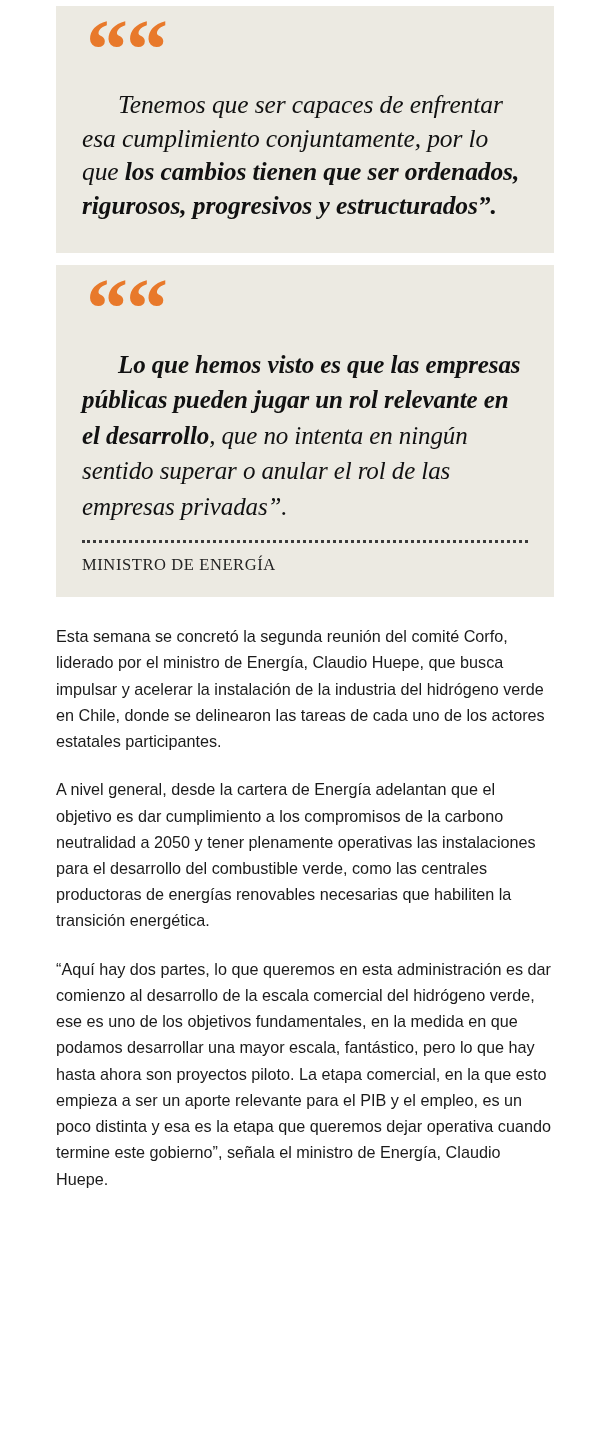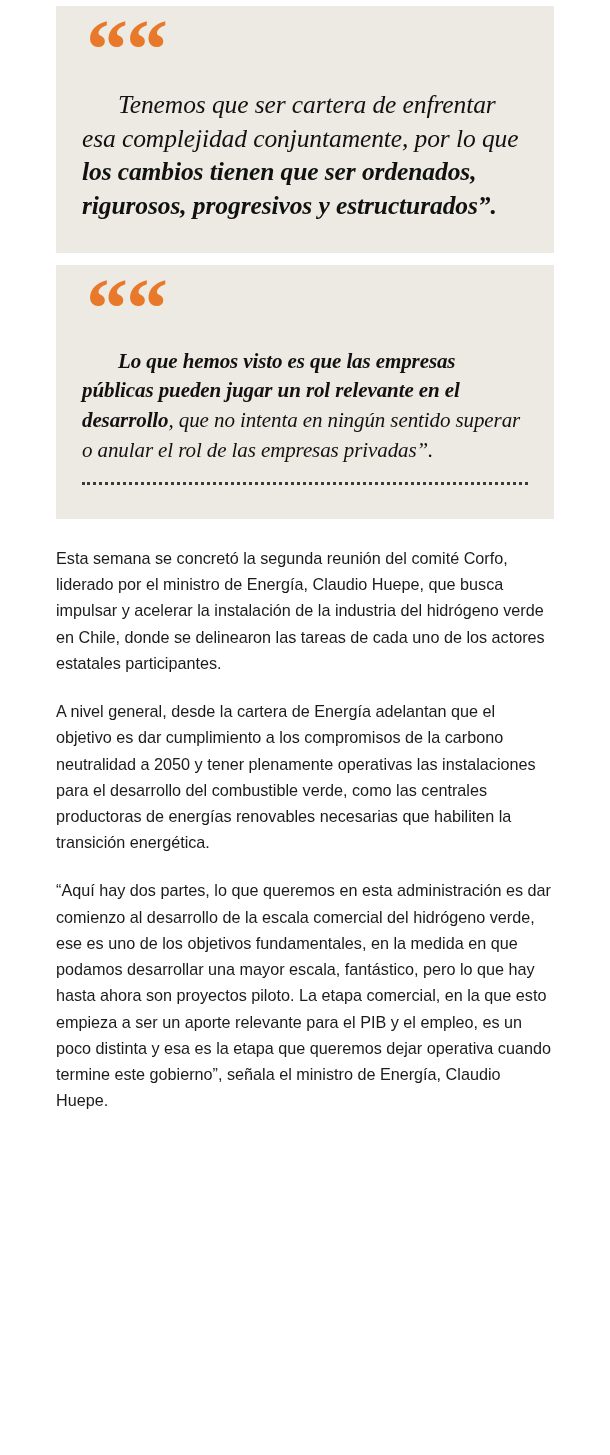--- a/index.html
+++ b/index.html
@@ -54,21 +54,21 @@
     letter-spacing: -0.1px;
   }
   .quote-text .b {
     font-weight: bold;
   }
   .quote-text .indent {
     display: inline-block;
     width: 36px;
   }
   .quote-text.second-q {
-    font-size: 21px;
+    font-size: 25px;
     line-height: 1.42;
   }
   .dotted-rule {
     border: 0;
     border-top: 3px dotted #3a3a3a;
     margin: 16px 0 12px 0;
     height: 0;
   }
   .attrib-name {
     font-family: "Liberation Serif", serif;
@@ -102,27 +102,28 @@
     margin-bottom: 16px;
   }
 </style>
 </head>
 <body>
 
 <div class="page">
 
   <section class="quote-card first">
     <div class="quote-mark">““</div>
-    <p class="quote-text"><span class="indent"></span><span>Tenemos que ser cartera de enfrentar esa complejidad conjuntamente, por lo que </span><span class="b">los cambios tienen que ser ordenados, rigurosos, progresivos y estructurados”.</span></p>
+    <p class="quote-text"><span class="indent"></span><span>Tenemos que ser capaces de enfrentar esa cumplimiento conjuntamente, por lo que </span><span class="b">los cambios tienen que ser ordenados, rigurosos, progresivos y estructurados”.</span></p>
   </section>
 
   <section class="quote-card second">
     <div class="quote-mark">““</div>
     <p class="quote-text second-q"><span class="indent"></span><span class="b">Lo que hemos visto es que las empresas públicas pueden jugar un rol relevante en el desarrollo</span><span>, que no intenta en ningún sentido superar o anular el rol de las empresas privadas”.</span></p>
     <hr class="dotted-rule">
+    <p class="attrib-role">Ministro de Energía</p>
   </section>
 
   <section class="body-copy">
     <p>Esta semana se concretó la segunda reunión del comité Corfo, liderado por el ministro de Energía, Claudio Huepe, que busca impulsar y acelerar la instalación de la industria del hidrógeno verde en Chile, donde se delinearon las tareas de cada uno de los actores estatales participantes.</p>
     <p>A nivel general, desde la cartera de Energía adelantan que el objetivo es dar cumplimiento a los compromisos de la carbono neutralidad a 2050 y tener plenamente operativas las instalaciones para el desarrollo del combustible verde, como las centrales productoras de energías renovables necesarias que habiliten la transición energética.</p>
     <p>“Aquí hay dos partes, lo que queremos en esta administración es dar comienzo al desarrollo de la escala comercial del hidrógeno verde, ese es uno de los objetivos fundamentales, en la medida en que podamos desarrollar una mayor escala, fantástico, pero lo que hay hasta ahora son proyectos piloto. La etapa comercial, en la que esto empieza a ser un aporte relevante para el PIB y el empleo, es un poco distinta y esa es la etapa que queremos dejar operativa cuando termine este gobierno”, señala el ministro de Energía, Claudio Huepe.</p>
   </section>
 
 </div>
 

